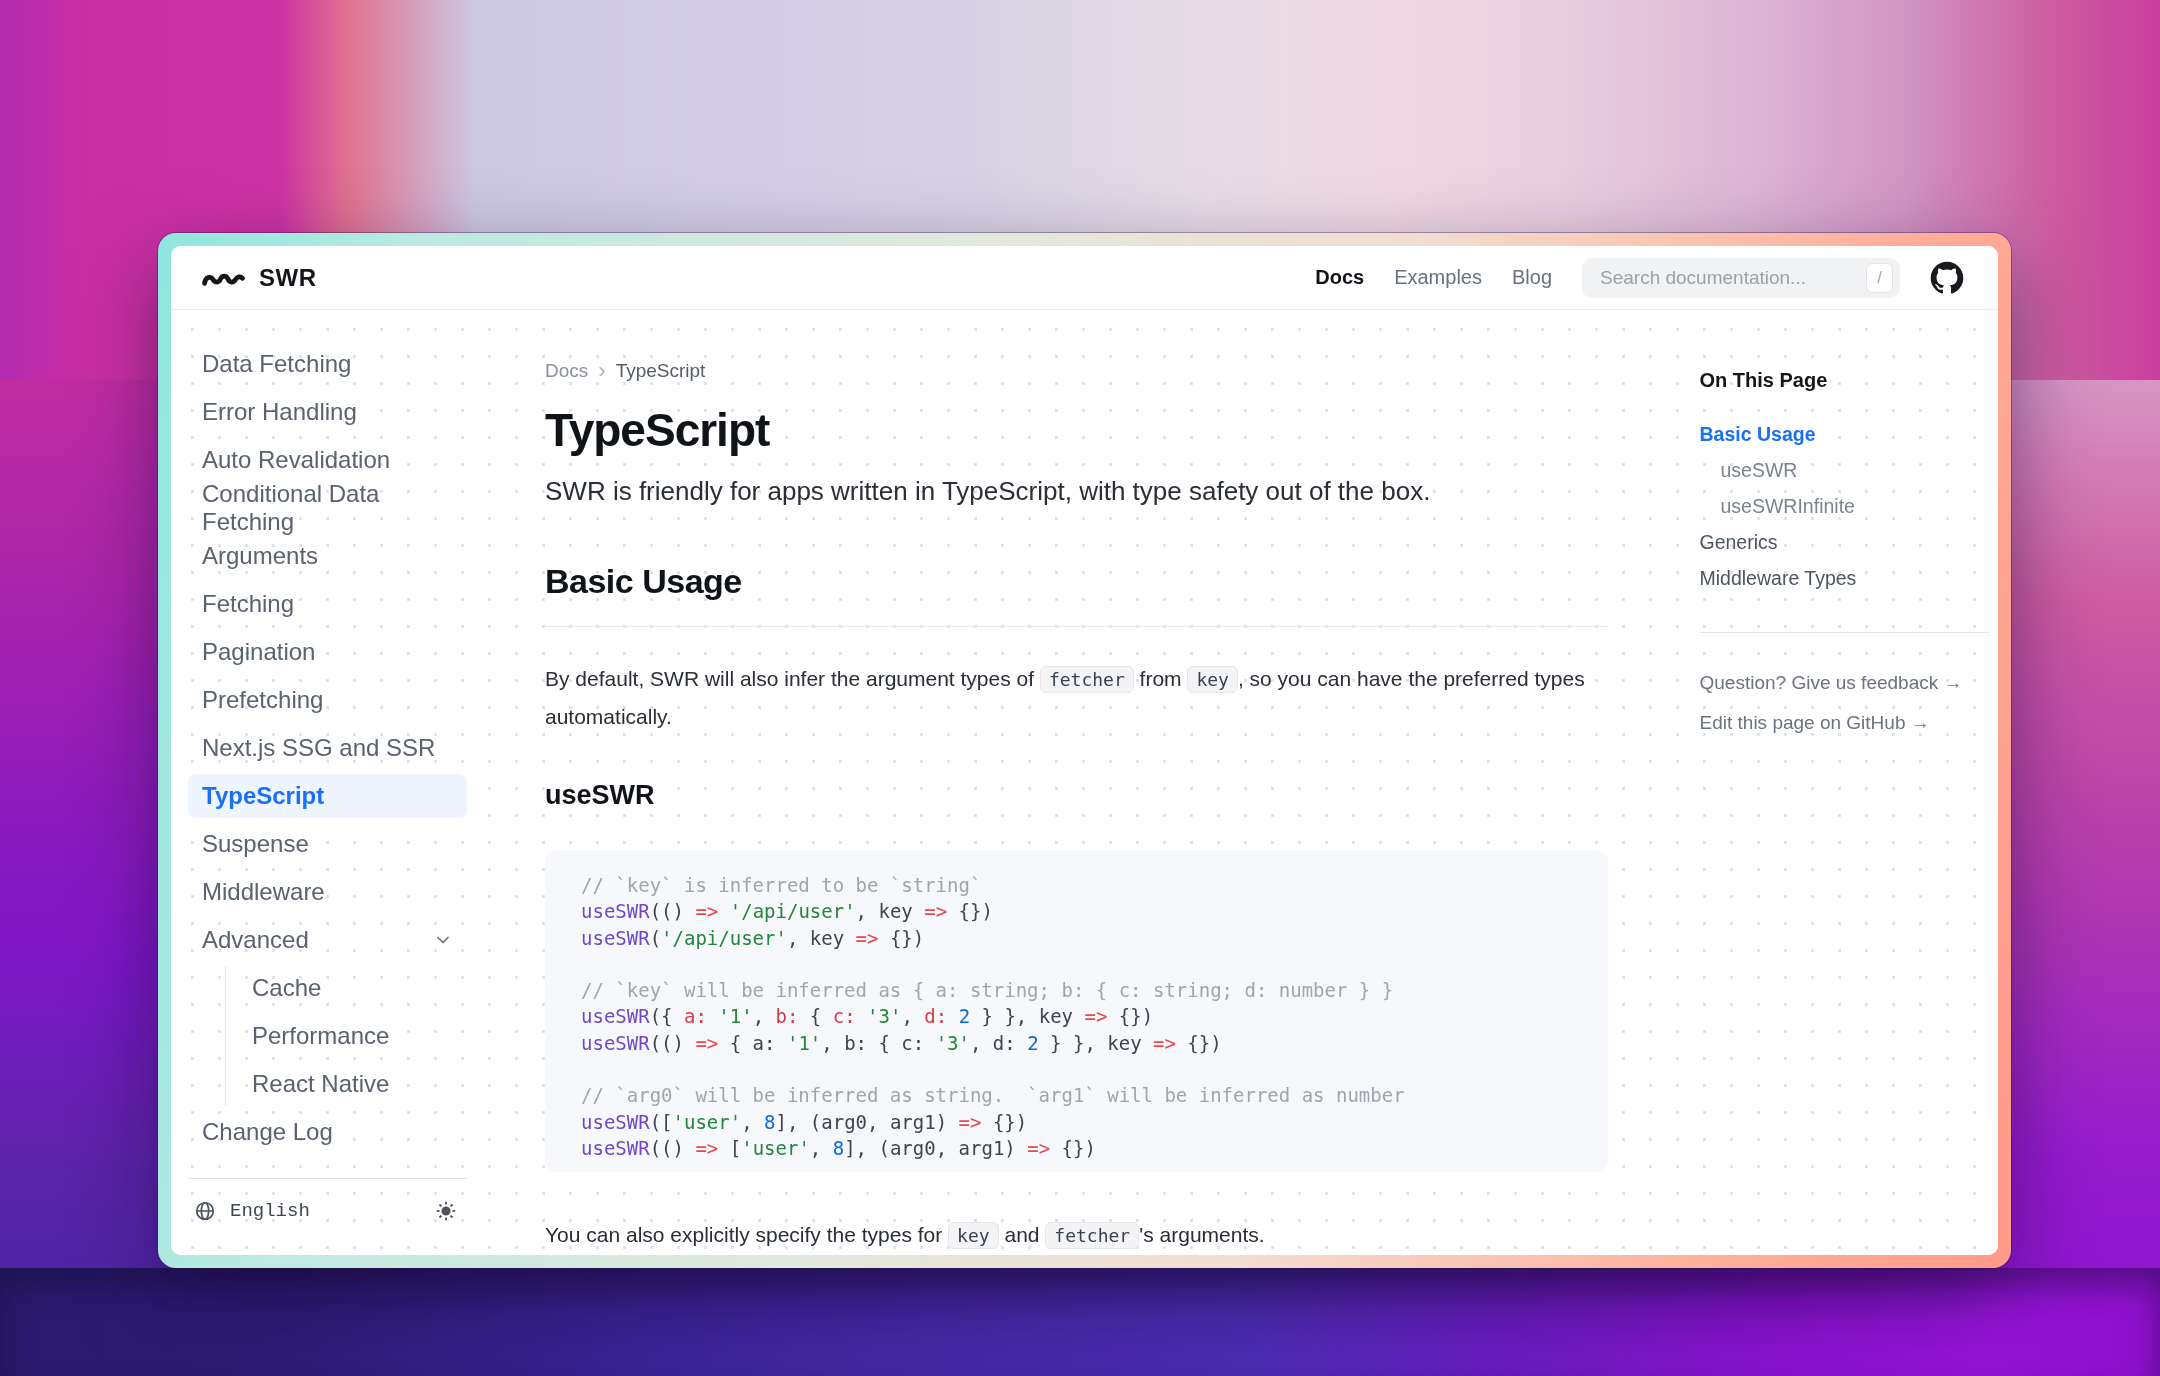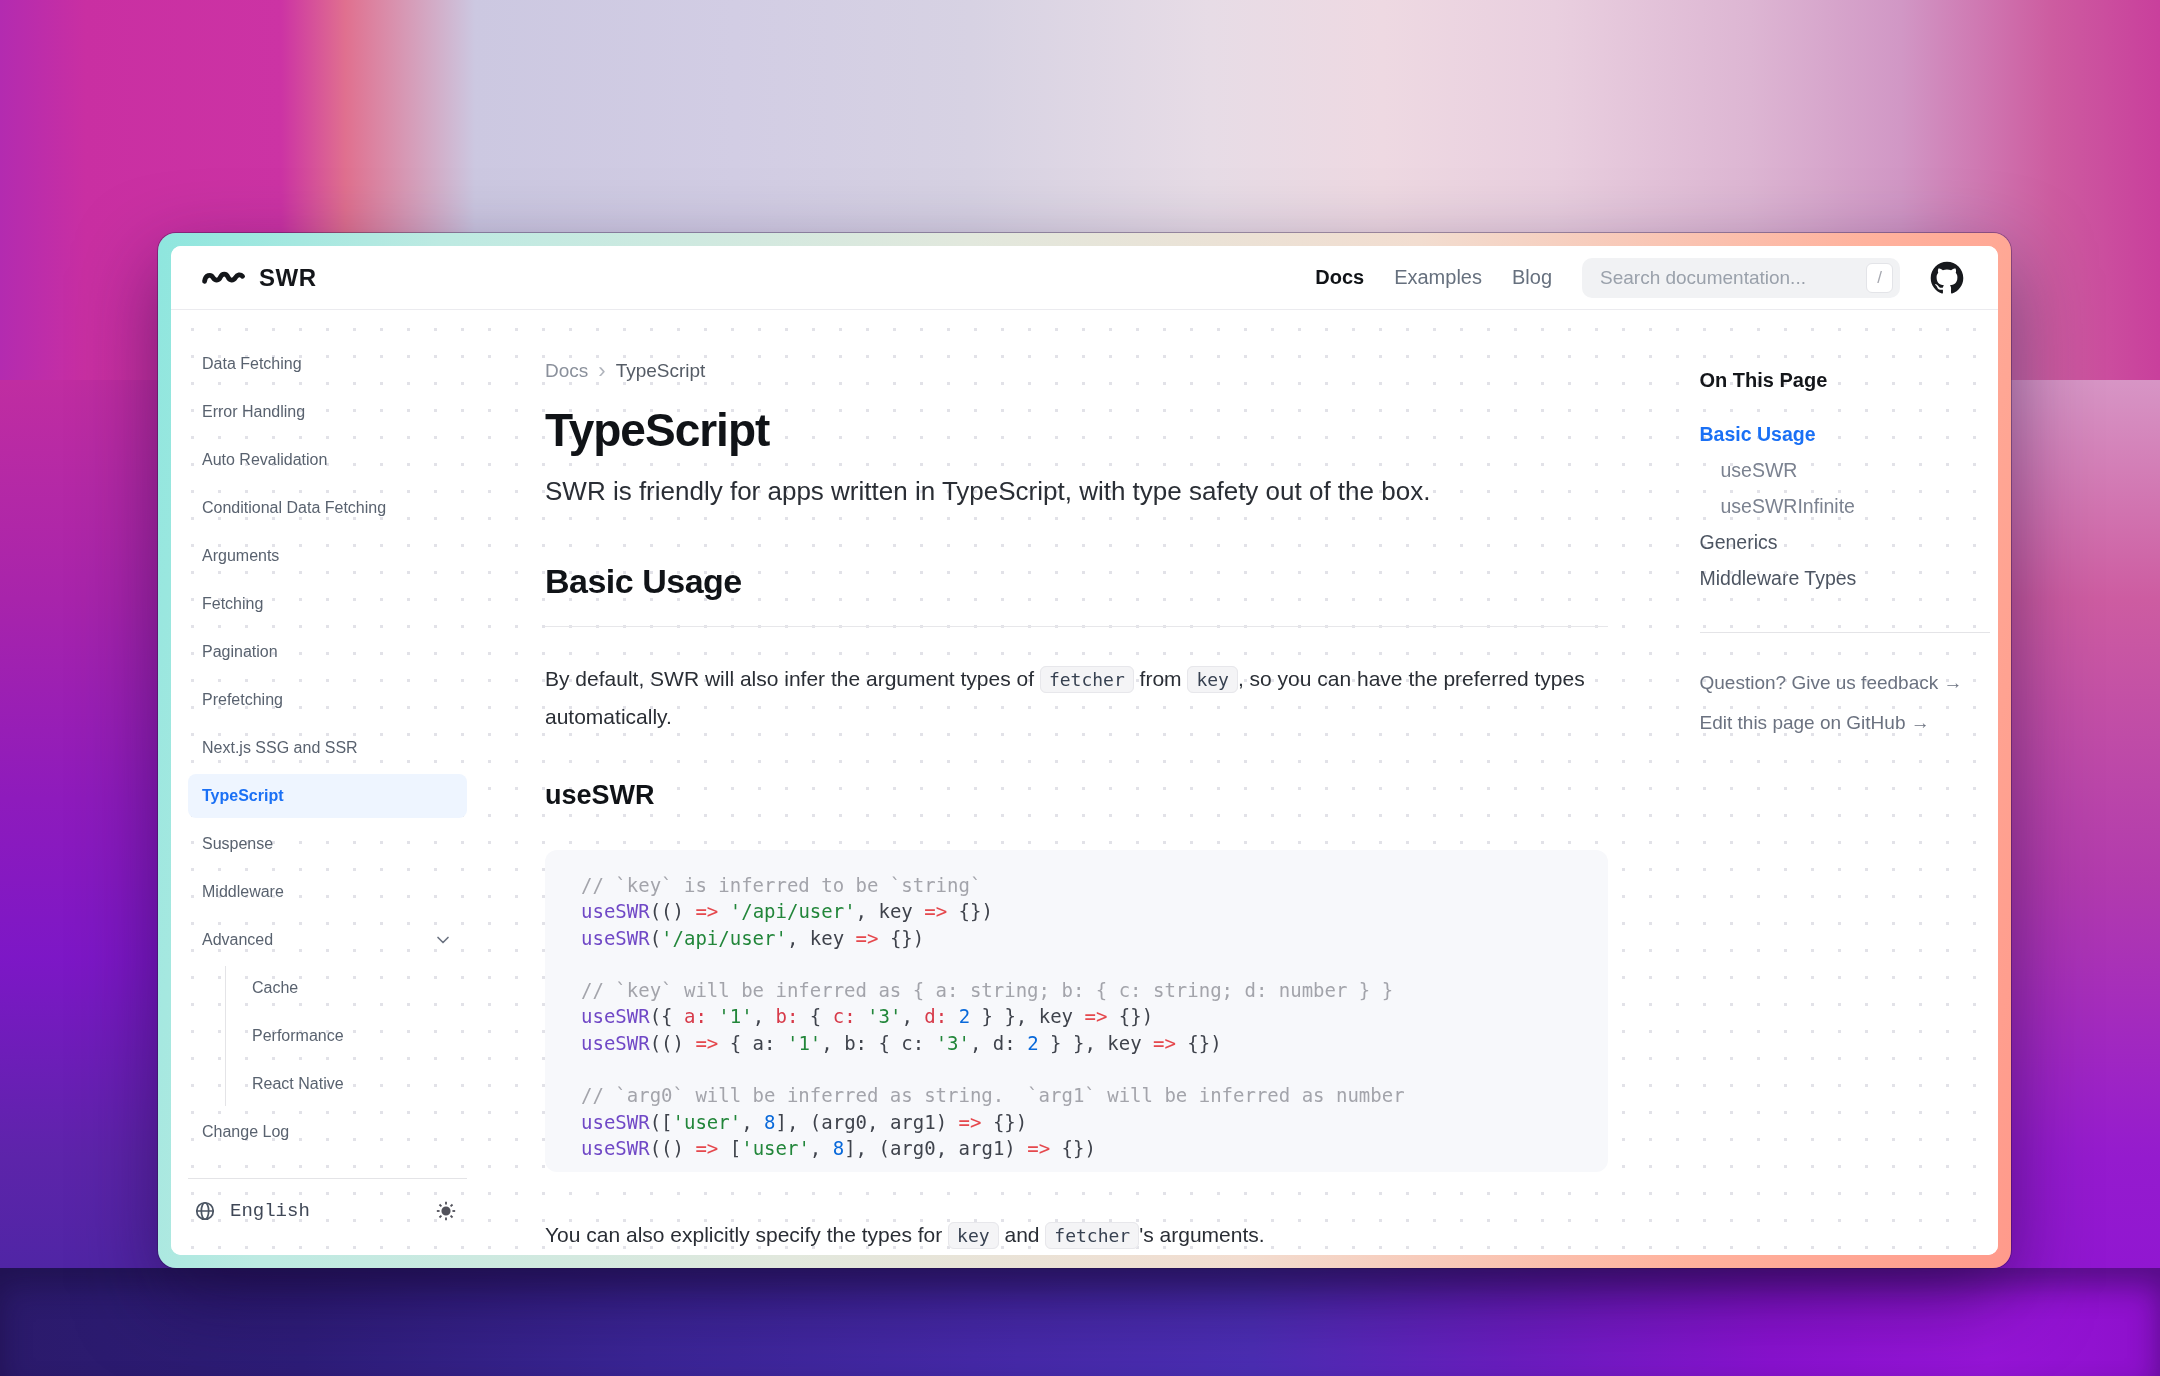--- a/index.html
+++ b/index.html
@@ -51,21 +51,21 @@
   .window-inner {
     width:100%; height:100%; background:#fff; border-radius:10px;
     overflow:hidden; display:flex; flex-direction:column;
   }
 
   
   .navbar {
     flex:none; height:64px; display:flex; align-items:center;
     padding:0 34px 0 30px; background:#fff; border-bottom:1px solid #ebebef;
   }
-  .logo { display:flex; align-items:flex-start; gap:12px; }
+  .logo { display:flex; align-items:flex-end; gap:12px; }
   .logo-text { font-size:24px; font-weight:bold; color:#14161a; letter-spacing:.5px; }
   .nav-right { margin-left:auto; display:flex; align-items:center; gap:30px; }
   .nav-link { font-size:20px; color:#66707e; cursor:pointer; text-decoration:none; }
   .nav-link.active { color:#101317; font-weight:bold; }
   .search {
     width:318px; height:40px; background:#f1f2f4; border-radius:10px;
     display:flex; align-items:center; padding:0 7px 0 18px;
   }
   .search input {
     flex:1; border:none; outline:none; background:transparent;
@@ -84,21 +84,21 @@
     flex:1; min-height:0; display:flex;
     background-color:#fff;
     background-image:radial-gradient(#e2e2e8 1.6px, transparent 1.7px);
     background-size:27px 27px; background-position:8px 6px;
   }
 
   
   .sidebar { flex:none; width:300px; padding:32px 0 0 17px; display:flex; flex-direction:column; }
   .side-item {
     width:279px; height:44px; border-radius:8px; display:flex; align-items:center;
-    padding:0 14px; font-size:16px; color:#59626f; margin-bottom:4px; cursor:pointer;
+    padding:0 14px; font-size:24px; color:#59626f; margin-bottom:4px; cursor:pointer;
   }
   .side-item.active { background:#eef5ff; color:#1a70f5; font-weight:bold; }
   .side-children { margin-left:37px; border-left:1px solid #e4e4e7; }
   .side-children .side-item { width:242px; padding-left:26px; border-radius:0 8px 8px 0; }
   .chev { margin-left:auto; color:#6b7280; display:flex; }
   .side-footer { margin-top:auto; width:279px; padding-bottom:18px;font-family:Liberation Mono, monospace; }
   .side-divider { border-top:1px solid #e4e4e7; margin-bottom:6px; }
   .lang-row { display:flex; align-items:center; height:52px; padding:0 10px 0 6px; }
   .lang-label { font-size:19px; color:#3f4756; margin-left:14px; }
   .theme-toggle { margin-left:auto; color:#52525b; display:flex; cursor:pointer; }

